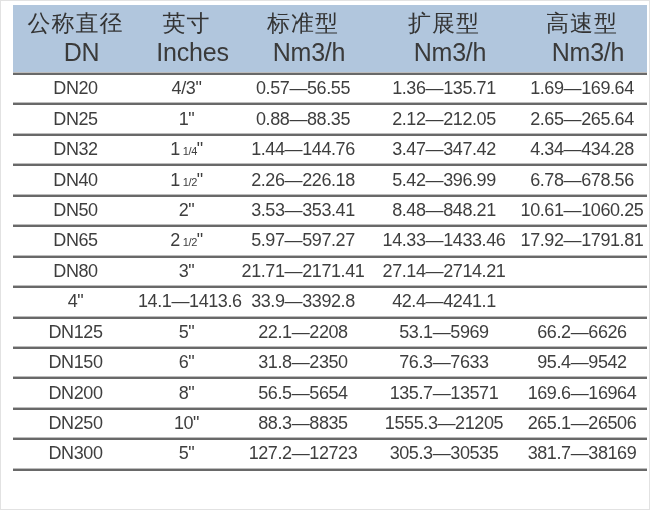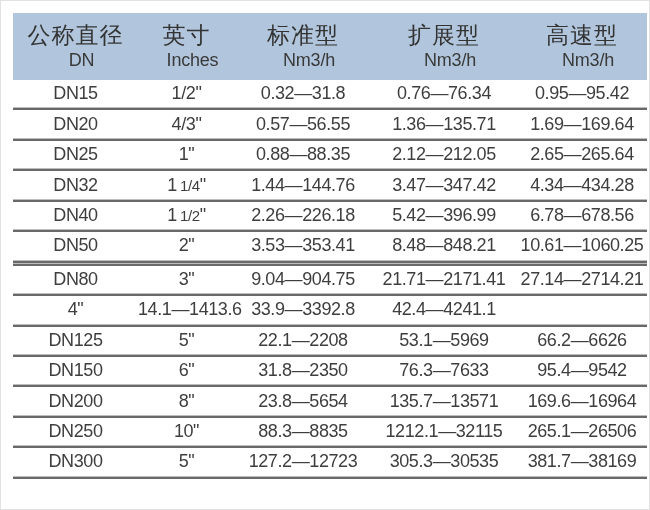--- a/index.html
+++ b/index.html
@@ -6,59 +6,59 @@
   html, body { background: #ffffff; }
   body {
     width: 650px; height: 510px;
     font-family: "Liberation Sans", "DejaVu Sans", sans-serif;
     overflow: hidden;
   }
   .sheet {
     width: 650px; height: 510px;
     background: #ffffff;
     border: 1px solid #e2e2e2;
-    padding: 12px 2px 0 12px;
+    padding: 4px 2px 0 12px;
   }
   .thead {
     display: grid;
     grid-template-columns: 125px 97px 136px 146px 1fr;
     background: #b1c6dd;
     height: 67px;
     align-content: center;
   }
   .hcell { text-align: center; }
   .h-zh {
     font-size: 23px;
     color: #333333;
     letter-spacing: 1px;
     line-height: 1.2;
   }
   .h-en {
-    font-size: 18px;
+    font-size: 25px;
     color: #3a3a3a;
     line-height: 1.15;
     letter-spacing: -0.2px;
     margin-left: 12px;
   }
   .tbody { width: 100%; }
   .trow {
     display: grid;
     grid-template-columns: 125px 97px 136px 146px 1fr;
     height: 27.45px;
     align-items: center;
   }
   .tcell {
     text-align: center;
     font-size: 18px;
     color: #3e3e3e;
     letter-spacing: -0.4px;
     white-space: nowrap;
   }
   .tcell .frac {
-    font-size: 15px;
+    font-size: 11px;
     padding-left: 3px;
   }
   .sep {
     height: 3px;
     background: linear-gradient(to bottom, #bdbdbd 0px, #bdbdbd 1px, #696969 1px, #696969 3px);
   }
 </style>
 </head>
 <body>
 
@@ -81,27 +81,20 @@
       <div class="h-zh">扩展型</div>
       <div class="h-en">Nm3/h</div>
     </div>
     <div class="hcell">
       <div class="h-zh">高速型</div>
       <div class="h-en">Nm3/h</div>
     </div>
   </div>
 
   <div class="tbody" id="tbody">
-      <div class="trow">
-        <div class="tcell">DN15</div>
-        <div class="tcell"><span>1/2</span><span>"</span></div>
-        <div class="tcell">0.32—31.8</div>
-        <div class="tcell">0.76—76.34</div>
-        <div class="tcell">0.95—95.42</div>
-      </div>
       <div class="sep"></div>
       <div class="trow">
         <div class="tcell">DN20</div>
         <div class="tcell"><span>4/3</span><span>"</span></div>
         <div class="tcell">0.57—56.55</div>
         <div class="tcell">1.36—135.71</div>
         <div class="tcell">1.69—169.64</div>
       </div>
       <div class="sep"></div>
       <div class="trow">
@@ -129,25 +122,31 @@
       </div>
       <div class="sep"></div>
       <div class="trow">
         <div class="tcell">DN50</div>
         <div class="tcell"><span>2</span><span>"</span></div>
         <div class="tcell">3.53—353.41</div>
         <div class="tcell">8.48—848.21</div>
         <div class="tcell">10.61—1060.25</div>
       </div>
       <div class="sep"></div>
+      <div class="trow">
+        <div class="tcell">DN65</div>
+        <div class="tcell"><span>2</span><span class="frac">1/2</span><span>"</span></div>
+        <div class="tcell">5.97—597.27</div>
+        <div class="tcell">14.33—1433.46</div>
+        <div class="tcell">17.92—1791.81</div>
+      </div>
       <div class="sep"></div>
       <div class="trow">
         <div class="tcell">DN80</div>
         <div class="tcell"><span>3</span><span>"</span></div>
-        <div class="tcell">9.04—904.75</div>
         <div class="tcell">21.71—2171.41</div>
         <div class="tcell">27.14—2714.21</div>
       </div>
       <div class="sep"></div>
       <div class="trow">
         <div class="tcell"><span>4</span><span>"</span></div>
         <div class="tcell">14.1—1413.6</div>
         <div class="tcell">33.9—3392.8</div>
         <div class="tcell">42.4—4241.1</div>
       </div>
@@ -164,30 +163,30 @@
         <div class="tcell">DN150</div>
         <div class="tcell"><span>6</span><span>"</span></div>
         <div class="tcell">31.8—2350</div>
         <div class="tcell">76.3—7633</div>
         <div class="tcell">95.4—9542</div>
       </div>
       <div class="sep"></div>
       <div class="trow">
         <div class="tcell">DN200</div>
         <div class="tcell"><span>8</span><span>"</span></div>
-        <div class="tcell">23.8—5654</div>
+        <div class="tcell">56.5—5654</div>
         <div class="tcell">135.7—13571</div>
         <div class="tcell">169.6—16964</div>
       </div>
       <div class="sep"></div>
       <div class="trow">
         <div class="tcell">DN250</div>
         <div class="tcell"><span>10</span><span>"</span></div>
         <div class="tcell">88.3—8835</div>
-        <div class="tcell">1212.1—32115</div>
+        <div class="tcell">1555.3—21205</div>
         <div class="tcell">265.1—26506</div>
       </div>
       <div class="sep"></div>
       <div class="trow">
         <div class="tcell">DN300</div>
         <div class="tcell"><span>5</span><span>"</span></div>
         <div class="tcell">127.2—12723</div>
         <div class="tcell">305.3—30535</div>
         <div class="tcell">381.7—38169</div>
       </div>

